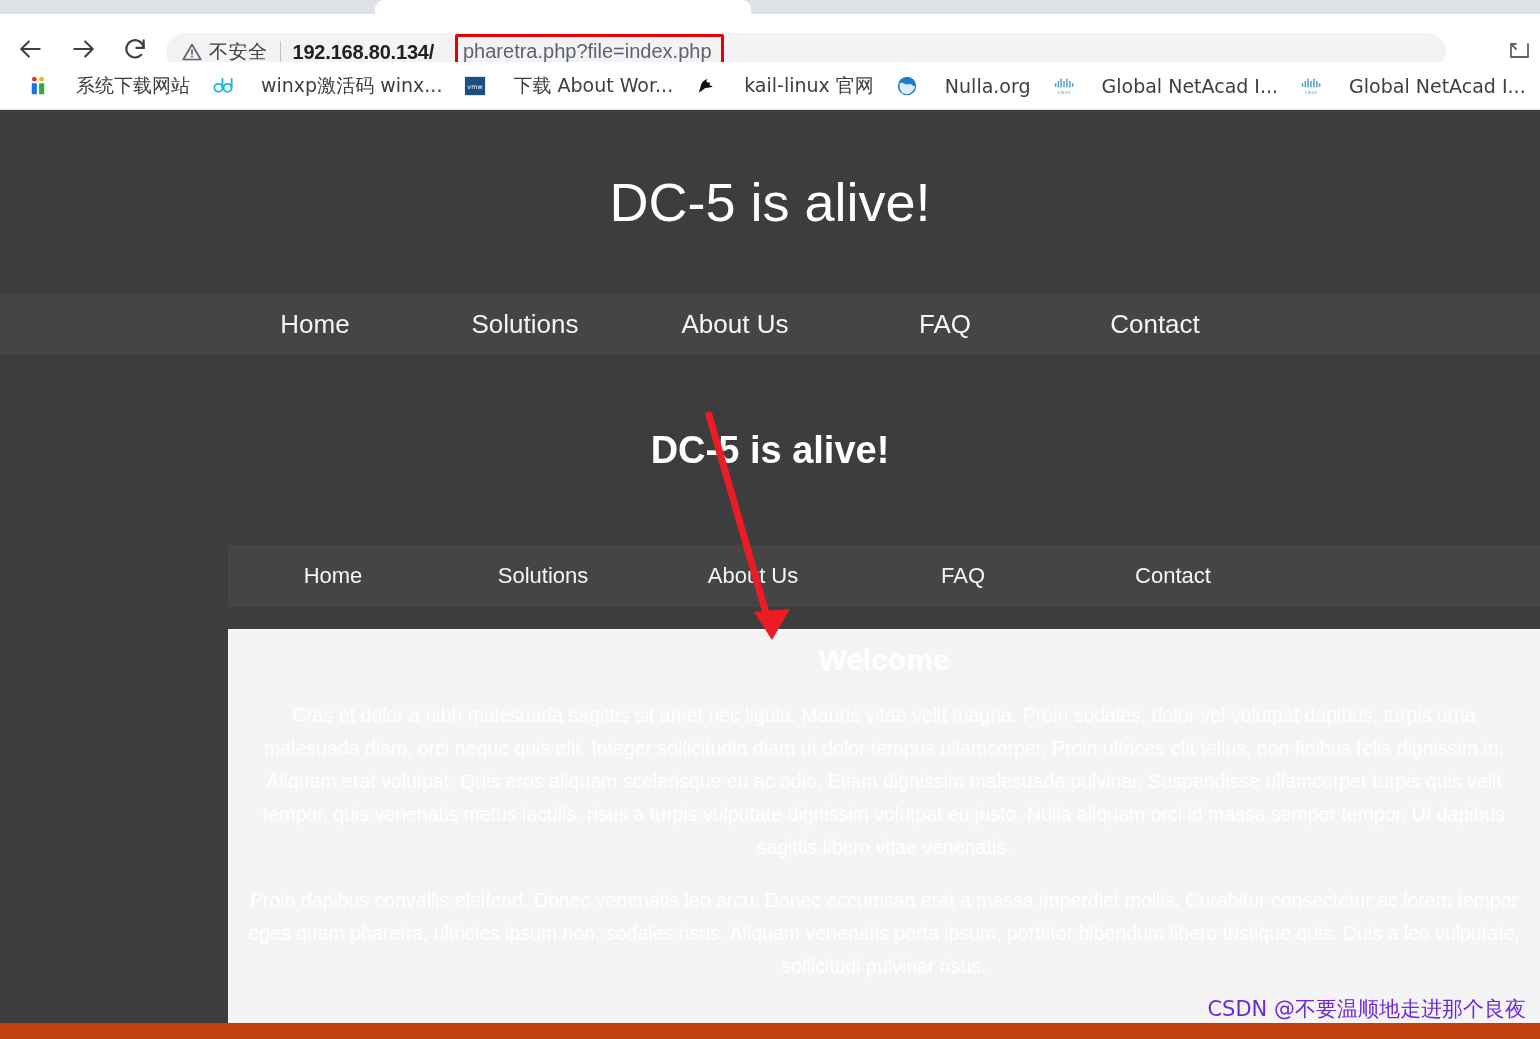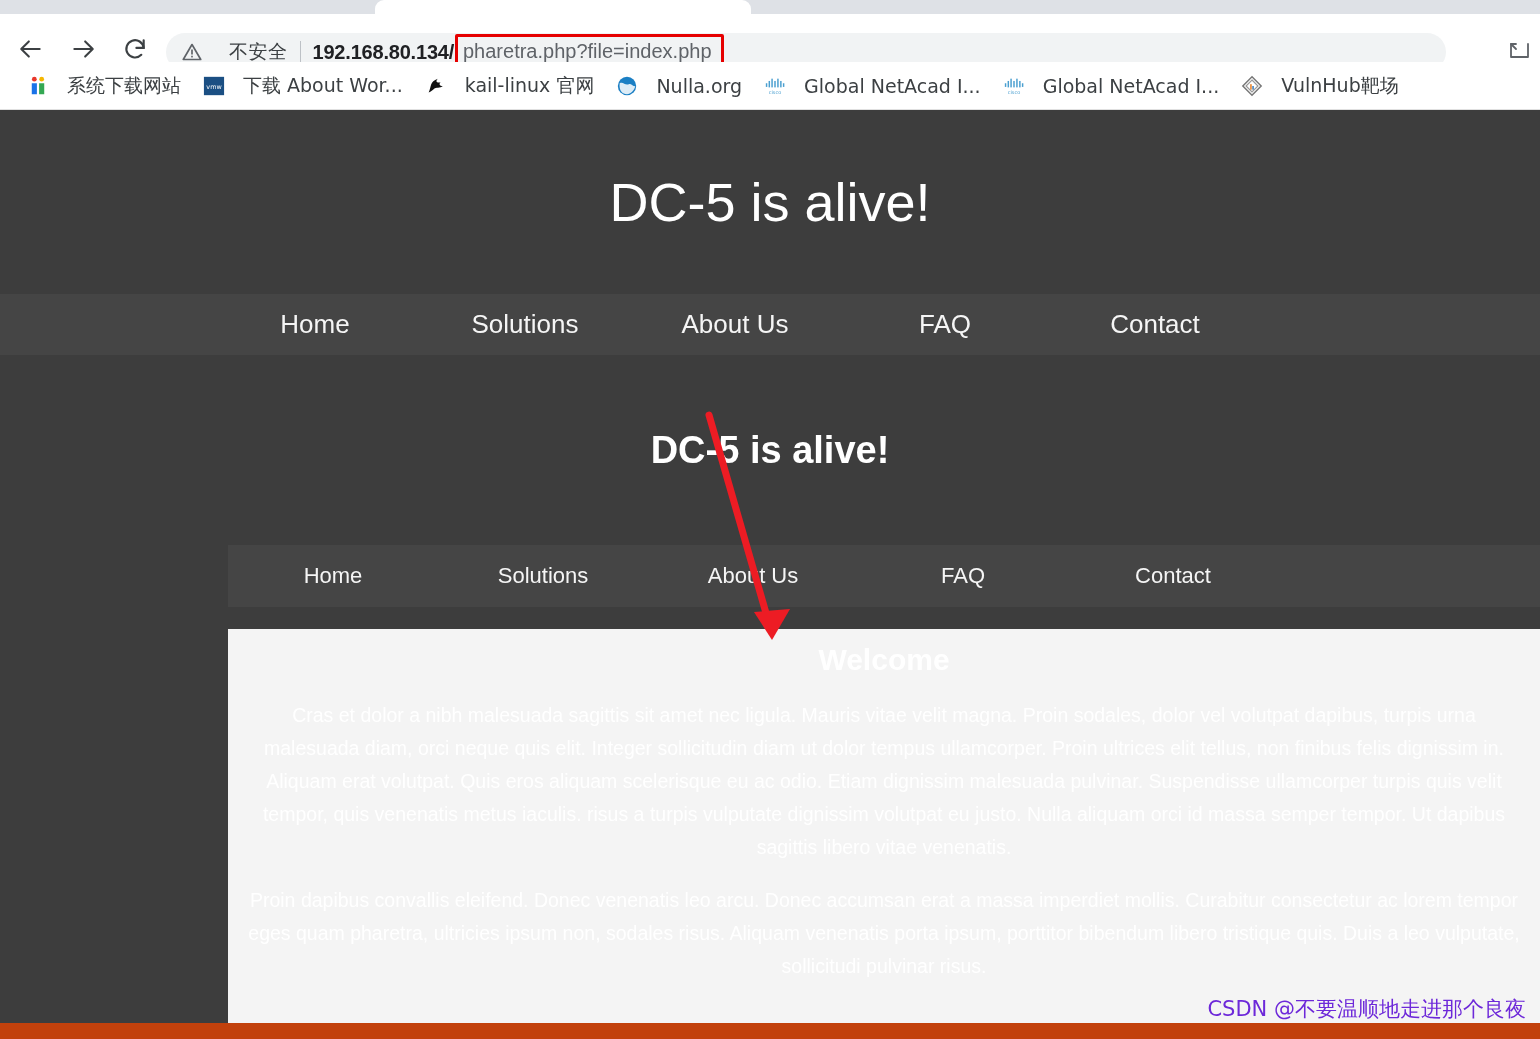--- a/index.html
+++ b/index.html
@@ -45,21 +45,20 @@
     background: #f1f3f4; border-radius: 19px;
     display: flex; align-items: center; padding: 0 16px;
   }
   .warn-icon {
     width: 20px; height: 20px; margin-right: 7px;
     display: flex; align-items: center; justify-content: center;
   }
   .insecure-label {
     font-size: 19px; color: #3c4043; letter-spacing: .5px;
     font-family: "DejaVu Sans", sans-serif;
-    margin-left: 20px;
   }
   .omni-sep {
     width: 1px; height: 22px; background: #bdc1c6; margin: 0 12px;
   }
   .url-host { font-size: 20px; color: #202124; font-weight: bold; letter-spacing: -.2px; }
   .url-slash { font-size: 20px; color: #202124; font-weight: bold; }
   .url-path-box {
     position: absolute; left: 455px; top: 20px;
     border: 3px solid #e60000; border-radius: 2px;
     padding: 3px 9px 5px 5px;
@@ -74,21 +73,21 @@
   }
 
   
   .bookmarks {
     position: absolute; top: 62px; left: 0; width: 1540px; height: 48px;
     background: #ffffff;
     display: flex; align-items: center; padding-left: 16px; gap: 0;
     overflow: hidden;
   }
   .bm {
-    display: flex; align-items: center; 
+    display: flex; align-items: center; gap: 9px;
     padding: 5px 11px; border-radius: 4px; cursor: pointer;
     white-space: nowrap; flex: 0 0 auto; justify-content: flex-end;
   }
   .bm-label { font-size: 19px; color: #3c4043; font-family: "DejaVu Sans", sans-serif; }
   .bm-ico { width: 40px; height: 22px; flex: 0 0 auto; display: block; }
   .bm-sep-line {
     position: absolute; bottom: 0; left: 0; width: 1540px; height: 1px; background: #e0e0e0;
   }
 
   
@@ -233,20 +232,31 @@
     <div class="bm">
       <span class="bm-ico">
         <svg width="22" height="22" viewBox="0 0 24 24">
             <circle cx="8" cy="4.5" r="2.6" fill="#e8362a"></circle>
             <circle cx="16" cy="4.5" r="2.6" fill="#f5b700"></circle>
             <path d="M5.2 9h5.6v12H5.2z" fill="#1a73e8"></path>
             <path d="M13.2 9h5.6v12h-5.6z" fill="#34a853"></path>
           </svg>
       </span>
       <span class="bm-label">系统下载网站</span>
+    </div>
+    <div class="bm">
+      <span class="bm-ico">
+        <svg width="22" height="22" viewBox="0 0 24 24" fill="none" stroke="#15b9d8" stroke-width="2">
+            <circle cx="7" cy="14" r="4.4"></circle>
+            <circle cx="17" cy="14" r="4.4"></circle>
+            <line x1="11.4" y1="14" x2="11.4" y2="3.5"></line>
+            <line x1="21.4" y1="14" x2="21.4" y2="3.5"></line>
+          </svg>
+      </span>
+      <span class="bm-label">winxp激活码 winx...</span>
     </div>
     <div class="bm">
       <span class="bm-ico">
         <svg width="22" height="22" viewBox="0 0 24 24">
             <rect x="1" y="2" width="22" height="20" fill="#1b4f83"></rect>
             <text x="12" y="15" font-size="7" fill="#ffffff" text-anchor="middle" font-family="DejaVu Sans, sans-serif">vmw</text>
           </svg>
       </span>
       <span class="bm-label">下载 About Wor...</span>
     </div>

